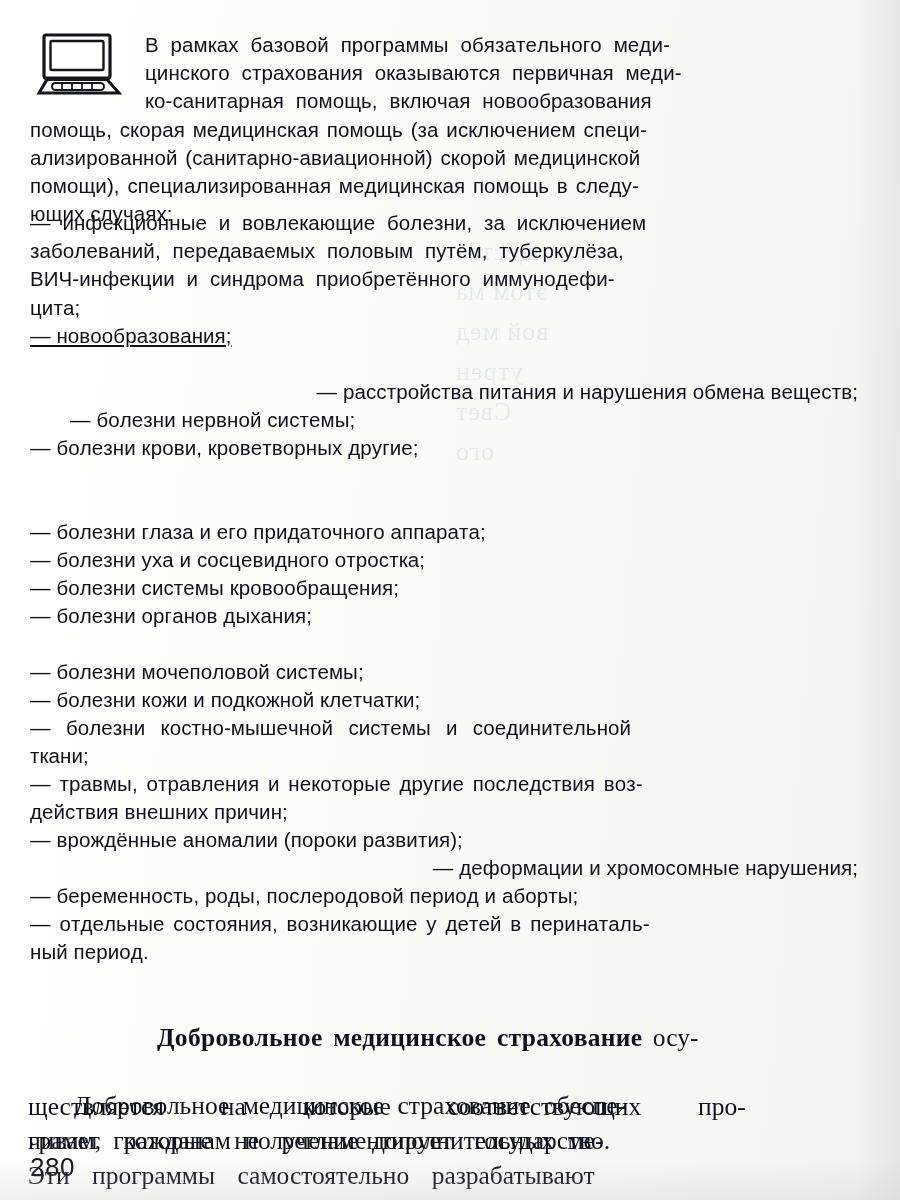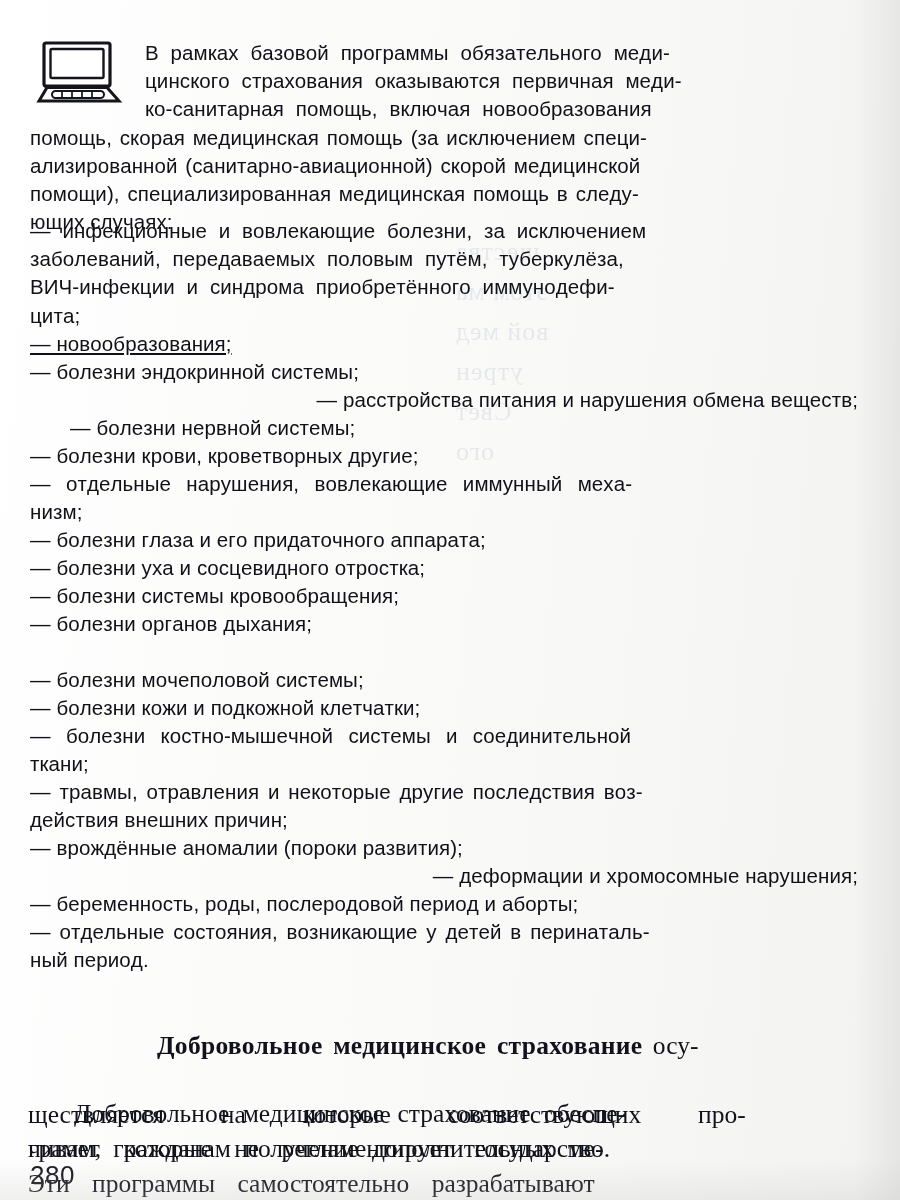--- a/index.html
+++ b/index.html
@@ -63,21 +63,21 @@
     letter-spacing: 1px;
     text-align: right;
     pointer-events: none;
     user-select: none;
     filter: blur(0.4px);
   }
 
   
   #content {
     position: absolute;
-    top: 12px; left: 0;
+    top: 4px; left: 0;
     width: 900px; height: 1027px;
   }
 
   .sans-block {
     position: absolute;
     left: 30px;
     width: 828px;
     font-family: "Liberation Sans", sans-serif;
     font-size: 20.5px;
     line-height: 28.2px;
@@ -192,40 +192,33 @@
       <span class="ln j2">— инфекционные и вовлекающие болезни, за исключением</span>
       <span class="ln j2">заболеваний, передаваемых половым путём, туберкулёза,</span>
       <span class="ln j2">ВИЧ-инфекции и синдрома приобретённого иммунодефи-</span>
       <span class="ln">цита;</span>
     </div>
 
     <div class="sans-block" style="top:318px;text-decoration:underline;">
       <span class="ln">— новообразования;</span>
     </div>
 
-    <div class="sans-block" style="top:346px;">
-      <span class="ln">— болезни эндокринной системы;</span>
-    </div>
 
     <div class="sans-block" style="top:374px;text-align:right;">
       <span class="ln">— расстройства питания и нарушения обмена веществ;</span>
     </div>
 
     <div class="sans-block" style="top:402px;margin-left:40px;">
       <span class="ln">— болезни нервной системы;</span>
     </div>
 
     <div class="sans-block" style="top:430px;">
       <span class="ln">— болезни крови, кроветворных другие;</span>
     </div>
 
-    <div class="sans-block" style="top:458px;">
-      <span class="ln j3">— отдельные нарушения, вовлекающие иммунный меха-</span>
-      <span class="ln">низм;</span>
-    </div>
 
     <div class="sans-block" style="top:514px;">
       <span class="ln">— болезни глаза и его придаточного аппарата;</span>
     </div>
 
     <div class="sans-block" style="top:542px;">
       <span class="ln">— болезни уха и сосцевидного отростка;</span>
     </div>
 
     <div class="sans-block" style="top:570px;">

